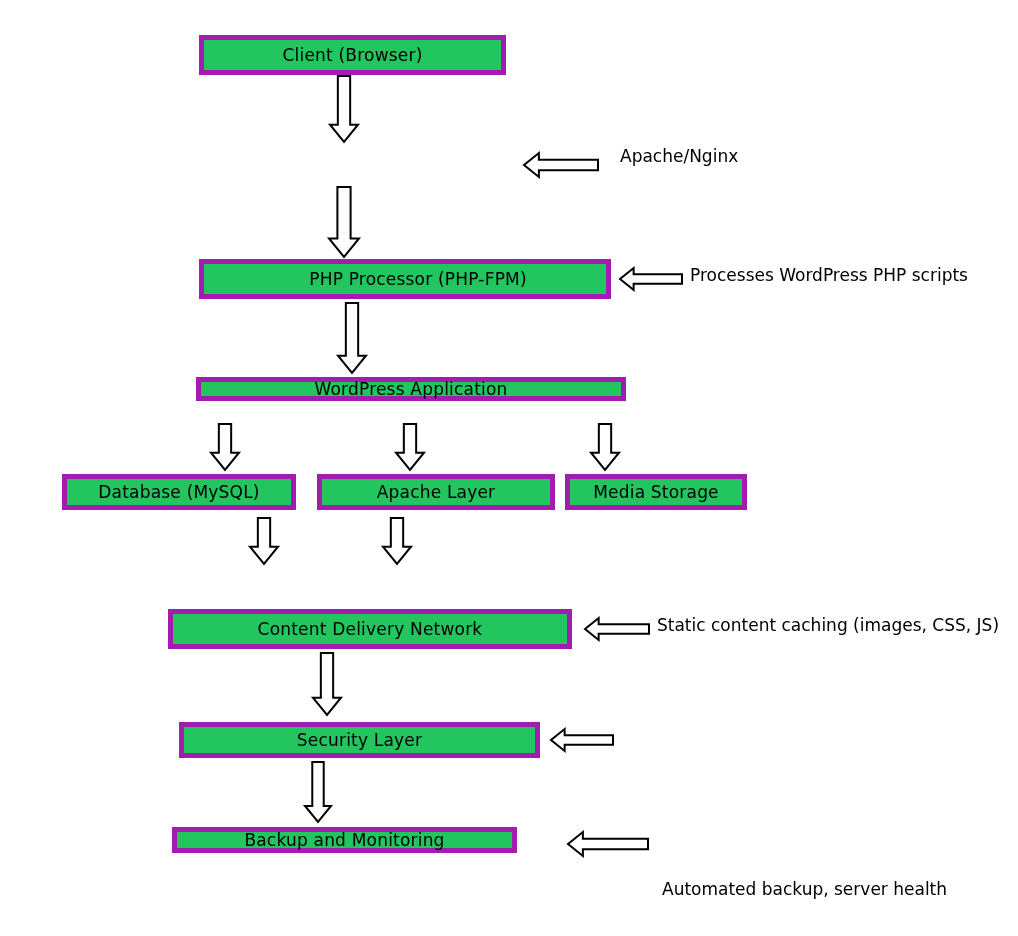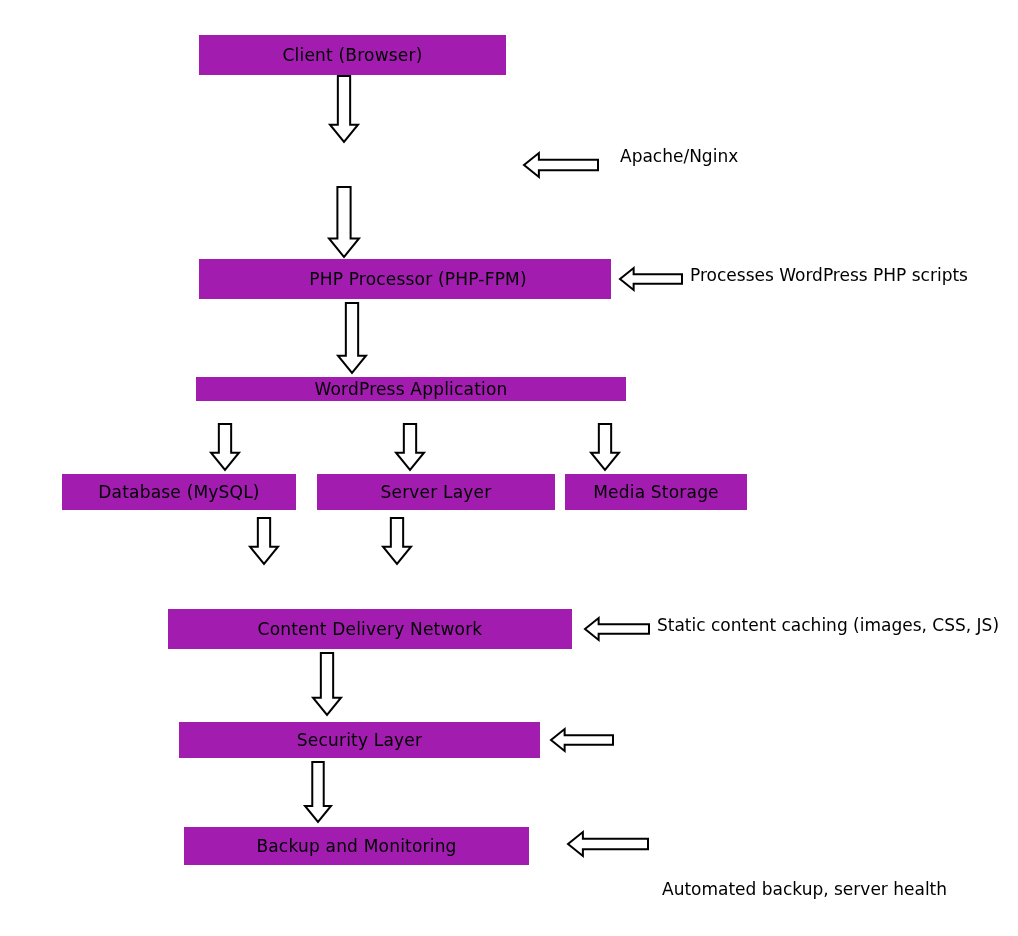--- a/index.html
+++ b/index.html
@@ -14,21 +14,21 @@
     position: relative;
     width: 1018px;
     height: 936px;
     background: #ffffff;
     overflow: hidden;
   }
   .node {
     position: absolute;
     box-sizing: border-box;
     border: 5px solid #a21caf;
-    background: #a21caf;
+    background: #22c55e;
     display: flex;
     align-items: center;
     justify-content: center;
     color: #000000;
     font-size: 17px;
     letter-spacing: 0.2px;
     white-space: nowrap;
   }
   .note {
     position: absolute;
@@ -55,32 +55,32 @@
     <div class="node" style="left: 199px; top: 259px; width: 412px; height: 40px; padding-left: 26px;">
       <span>PHP Processor (PHP-FPM)</span>
     </div>
     <div class="node" style="left: 196px; top: 377px; width: 430px; height: 24px;">
       <span>WordPress Application</span>
     </div>
     <div class="node" style="left: 62px; top: 474px; width: 234px; height: 36px;">
       <span>Database (MySQL)</span>
     </div>
     <div class="node" style="left: 317px; top: 474px; width: 238px; height: 36px;">
-      <span>Server Layer</span>
+      <span>Apache Layer</span>
     </div>
     <div class="node" style="left: 565px; top: 474px; width: 182px; height: 36px;">
       <span>Media Storage</span>
     </div>
     <div class="node" style="left: 168px; top: 609px; width: 404px; height: 40px;">
       <span>Content Delivery Network</span>
     </div>
     <div class="node" style="left: 179px; top: 722px; width: 361px; height: 36px;">
       <span>Security Layer</span>
     </div>
-    <div class="node" style="left: 184px; top: 827px; width: 345px; height: 38px;">
+    <div class="node" style="left: 172px; top: 827px; width: 345px; height: 26px;">
       <span>Backup and Monitoring</span>
     </div>
     <div class="note" style="left: 620px; top: 148px;">Apache/Nginx</div>
     <div class="note" style="left: 690px; top: 267px;">Processes WordPress PHP scripts</div>
     <div class="note" style="left: 657px; top: 617px;">Static content caching (images, CSS, JS)</div>
     <div class="note" style="left: 662px; top: 881px;">Automated backup, server health</div>
     <div class="arrow" style="left: 330px; top: 76px; width: 28px; height: 66px;">
       <svg width="28" height="66" viewBox="0 0 28 66">
         <path d="M 7.84 0 L 20.16 0 L 20.16 48.64 L 28 48.64 L 14 66 L 0 48.64 L 7.84 48.64 Z" fill="#ffffff" stroke="#000000" stroke-width="2" stroke-linejoin="miter"></path>
       </svg>

